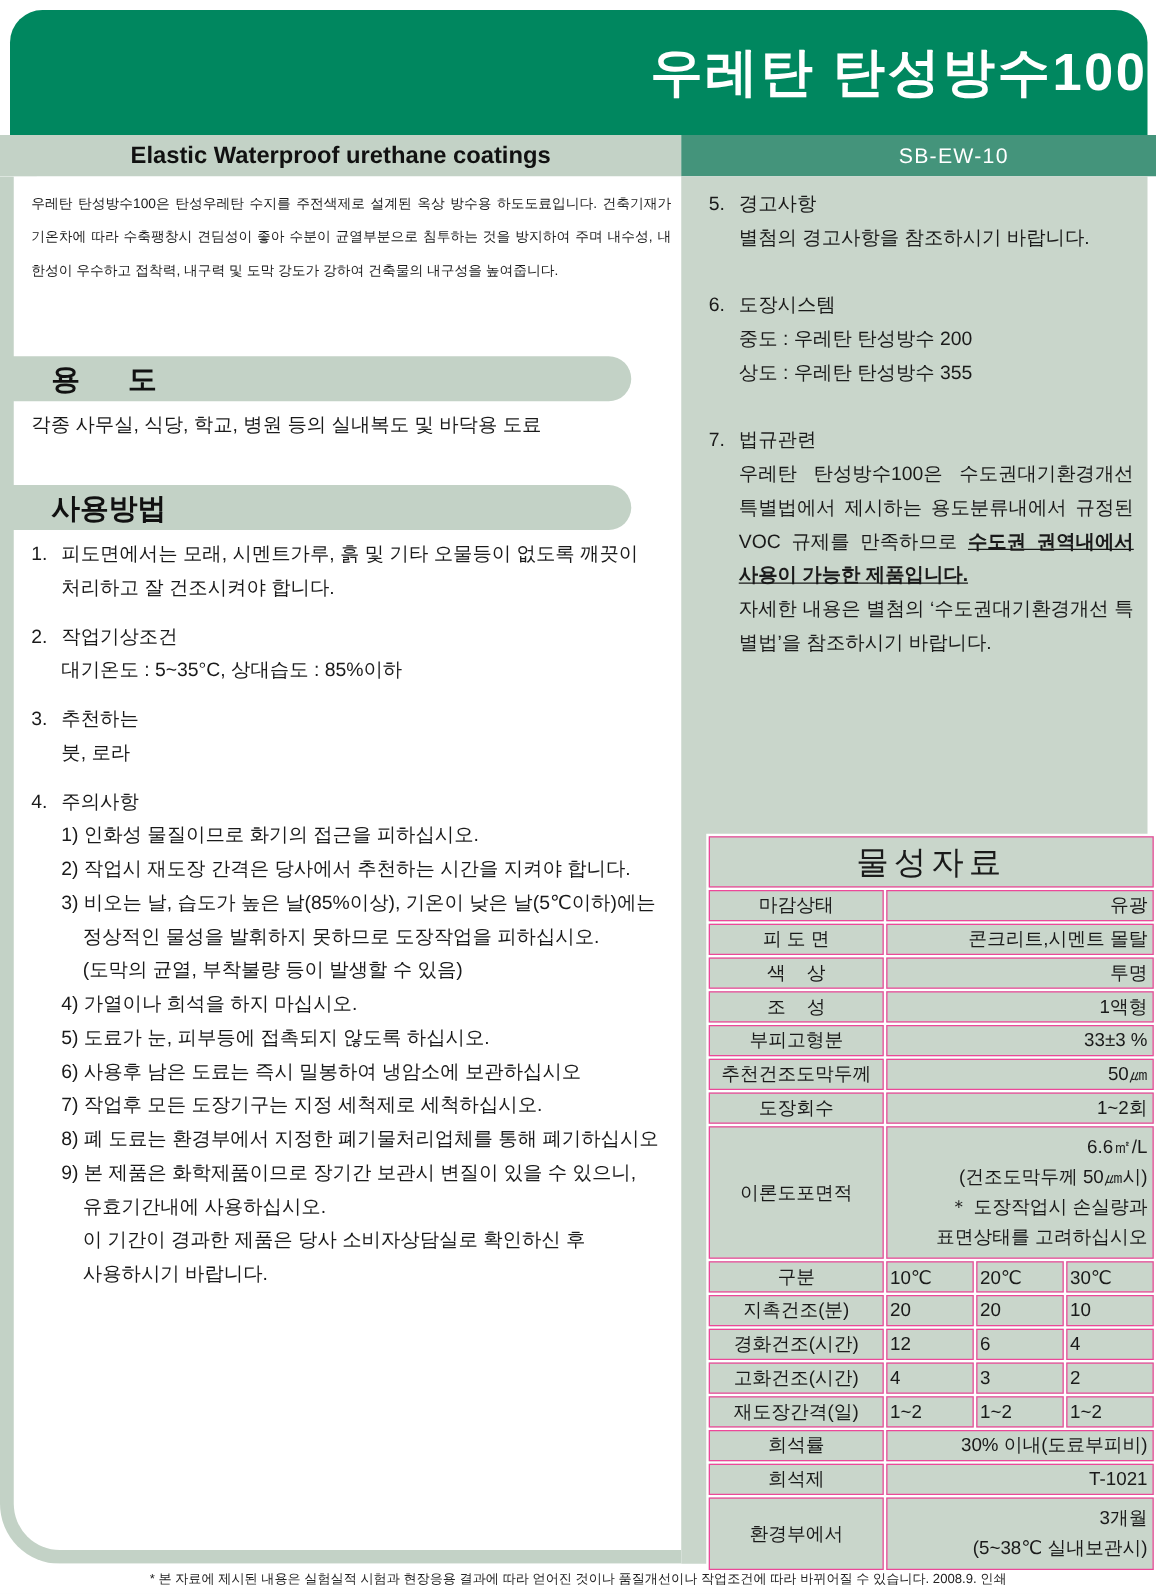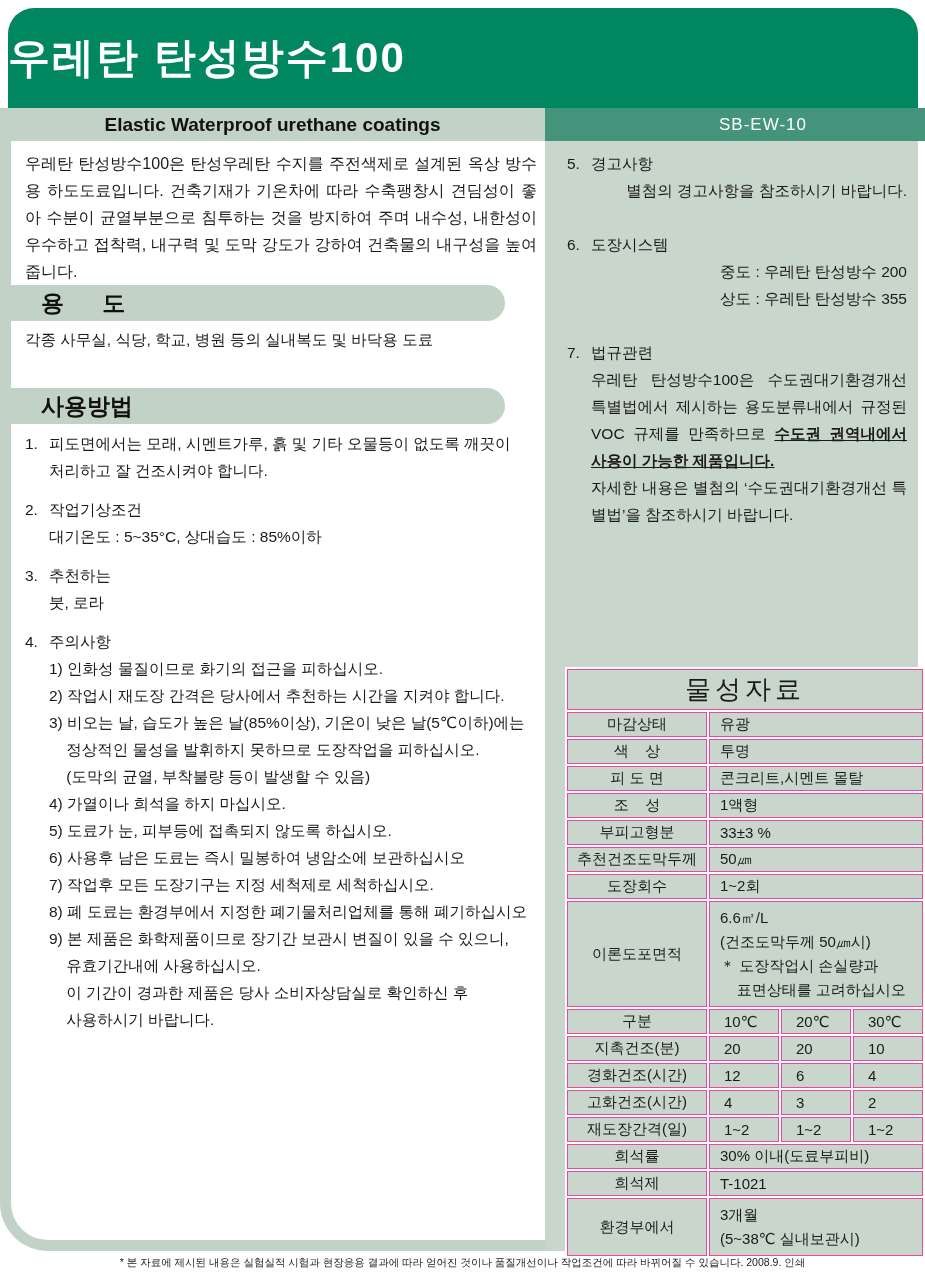--- a/index.html
+++ b/index.html
@@ -4,21 +4,21 @@
 <style>
   html,body{margin:0;padding:0;background:#ffffff;}
   .page{
     position:relative;width:925px;height:1275px;background:#ffffff;
     font-family:"Liberation Sans","DejaVu Sans",sans-serif;color:#1a1a1a;overflow:hidden;
   }
   
   .hdr{
     position:absolute;left:8px;top:8px;width:910px;height:100px;
     background:#00875f;border-radius:26px 26px 0 0;
-    display:flex;align-items:center;justify-content:flex-start;
+    display:flex;align-items:center;justify-content:flex-end;
   }
   .hdr-title{color:#ffffff;font-size:42px;font-weight:bold;letter-spacing:2px;}
   
   .sub-left{
     position:absolute;left:0;top:108px;width:545px;height:33px;background:#c3d2c6;
     display:flex;align-items:center;justify-content:center;
     font-size:19px;font-weight:bold;color:#111;
   }
   .sub-right{
     position:absolute;left:545px;top:108px;width:436px;height:33px;background:#44947b;
@@ -31,59 +31,59 @@
     background:#c9d6cb;border-bottom-right-radius:48px;
   }
   
   .left-frame{
     position:absolute;left:0;top:141px;width:545px;height:1110px;
     border-left:11px solid #c3d2c6;border-bottom:11px solid #c3d2c6;
     border-bottom-left-radius:48px;box-sizing:border-box;
   }
   .intro{
     position:absolute;left:25px;top:150px;width:512px;
-    font-size:16px;line-height:27px;text-align:justify;
+    font-size:11px;line-height:27px;text-align:justify;
   }
   .section-bar{
     position:absolute;left:0;height:36px;width:505px;background:#c3d2c6;
     border-radius:0 18px 18px 0;display:flex;align-items:center;
     padding-left:41px;box-sizing:border-box;
     font-size:23px;font-weight:bold;color:#111;white-space:pre;
   }
   .bar-usage{top:285px;}
   .bar-method{top:388px;}
   .usage-text{position:absolute;left:25px;top:330px;width:512px;font-size:15.5px;}
   .method-list{position:absolute;left:25px;top:430px;width:512px;font-size:15.5px;line-height:27px;}
   .m-item{display:flex;margin-bottom:12px;}
   .m-no{width:24px;flex:0 0 24px;}
   .m-body{flex:1;}
   .m-lines{white-space:pre;}
   
   .r-sections{position:absolute;left:567px;top:150px;width:340px;font-size:15.5px;line-height:27px;}
   .r-item{display:flex;margin-bottom:27px;}
   .r-no{width:24px;flex:0 0 24px;}
   .r-body{flex:1;}
-  .r-lines{white-space:pre;text-align:right;}
+  .r-lines{white-space:pre;}
   .r-just{text-align:justify;margin:0;}
   .r-em{font-weight:bold;text-decoration:underline;}
   
   .props{
     position:absolute;left:565px;top:667px;width:350px;
     border-spacing:2px;border-collapse:separate;background:#ffffff;
     table-layout:fixed;font-size:15px;color:#1a1a1a;
   }
   .props td,.props th{
     background:#c9d6cb;border:1px solid #ec4899;font-weight:normal;
     padding:2px 4px;box-sizing:border-box;
   }
   .props .t-title{font-size:26px;text-align:center;height:38px;letter-spacing:4px;}
   .props .lbl{text-align:center;white-space:pre;height:24px;}
-  .props .val{text-align:left;padding-left:10px;white-space:pre;}
+  .props .val{text-align:right;padding-left:10px;white-space:pre;}
   .props .cov{line-height:24px;padding-top:4px;padding-bottom:4px;}
-  .props .num{text-align:left;padding-left:14px;height:19px;}
+  .props .num{text-align:left;padding-left:2px;height:19px;}
   .footer{
     position:absolute;left:0;top:1256px;width:925px;text-align:center;
     font-size:10.5px;color:#222;
   }
 </style>
 </head>
 <body>
 
 <div class="page">
 
@@ -191,26 +191,26 @@
       </colgroup>
     <tbody>
         <tr>
       <td class="t-title" colspan="4">물성자료</td>
     </tr>
     <tr>
       <td class="lbl">마감상태</td>
       <td class="val" colspan="3">유광</td>
     </tr>
     <tr>
+      <td class="lbl">피 도 면</td>
+      <td class="val" colspan="3">콘크리트,시멘트 몰탈</td>
+    </tr>
+    <tr>
       <td class="lbl">색    상</td>
       <td class="val" colspan="3">투명</td>
-    </tr>
-    <tr>
-      <td class="lbl">피 도 면</td>
-      <td class="val" colspan="3">콘크리트,시멘트 몰탈</td>
     </tr>
     <tr>
       <td class="lbl">조    성</td>
       <td class="val" colspan="3">1액형</td>
     </tr>
     <tr>
       <td class="lbl">부피고형분</td>
       <td class="val" colspan="3">33±3 %</td>
     </tr>
     <tr>

